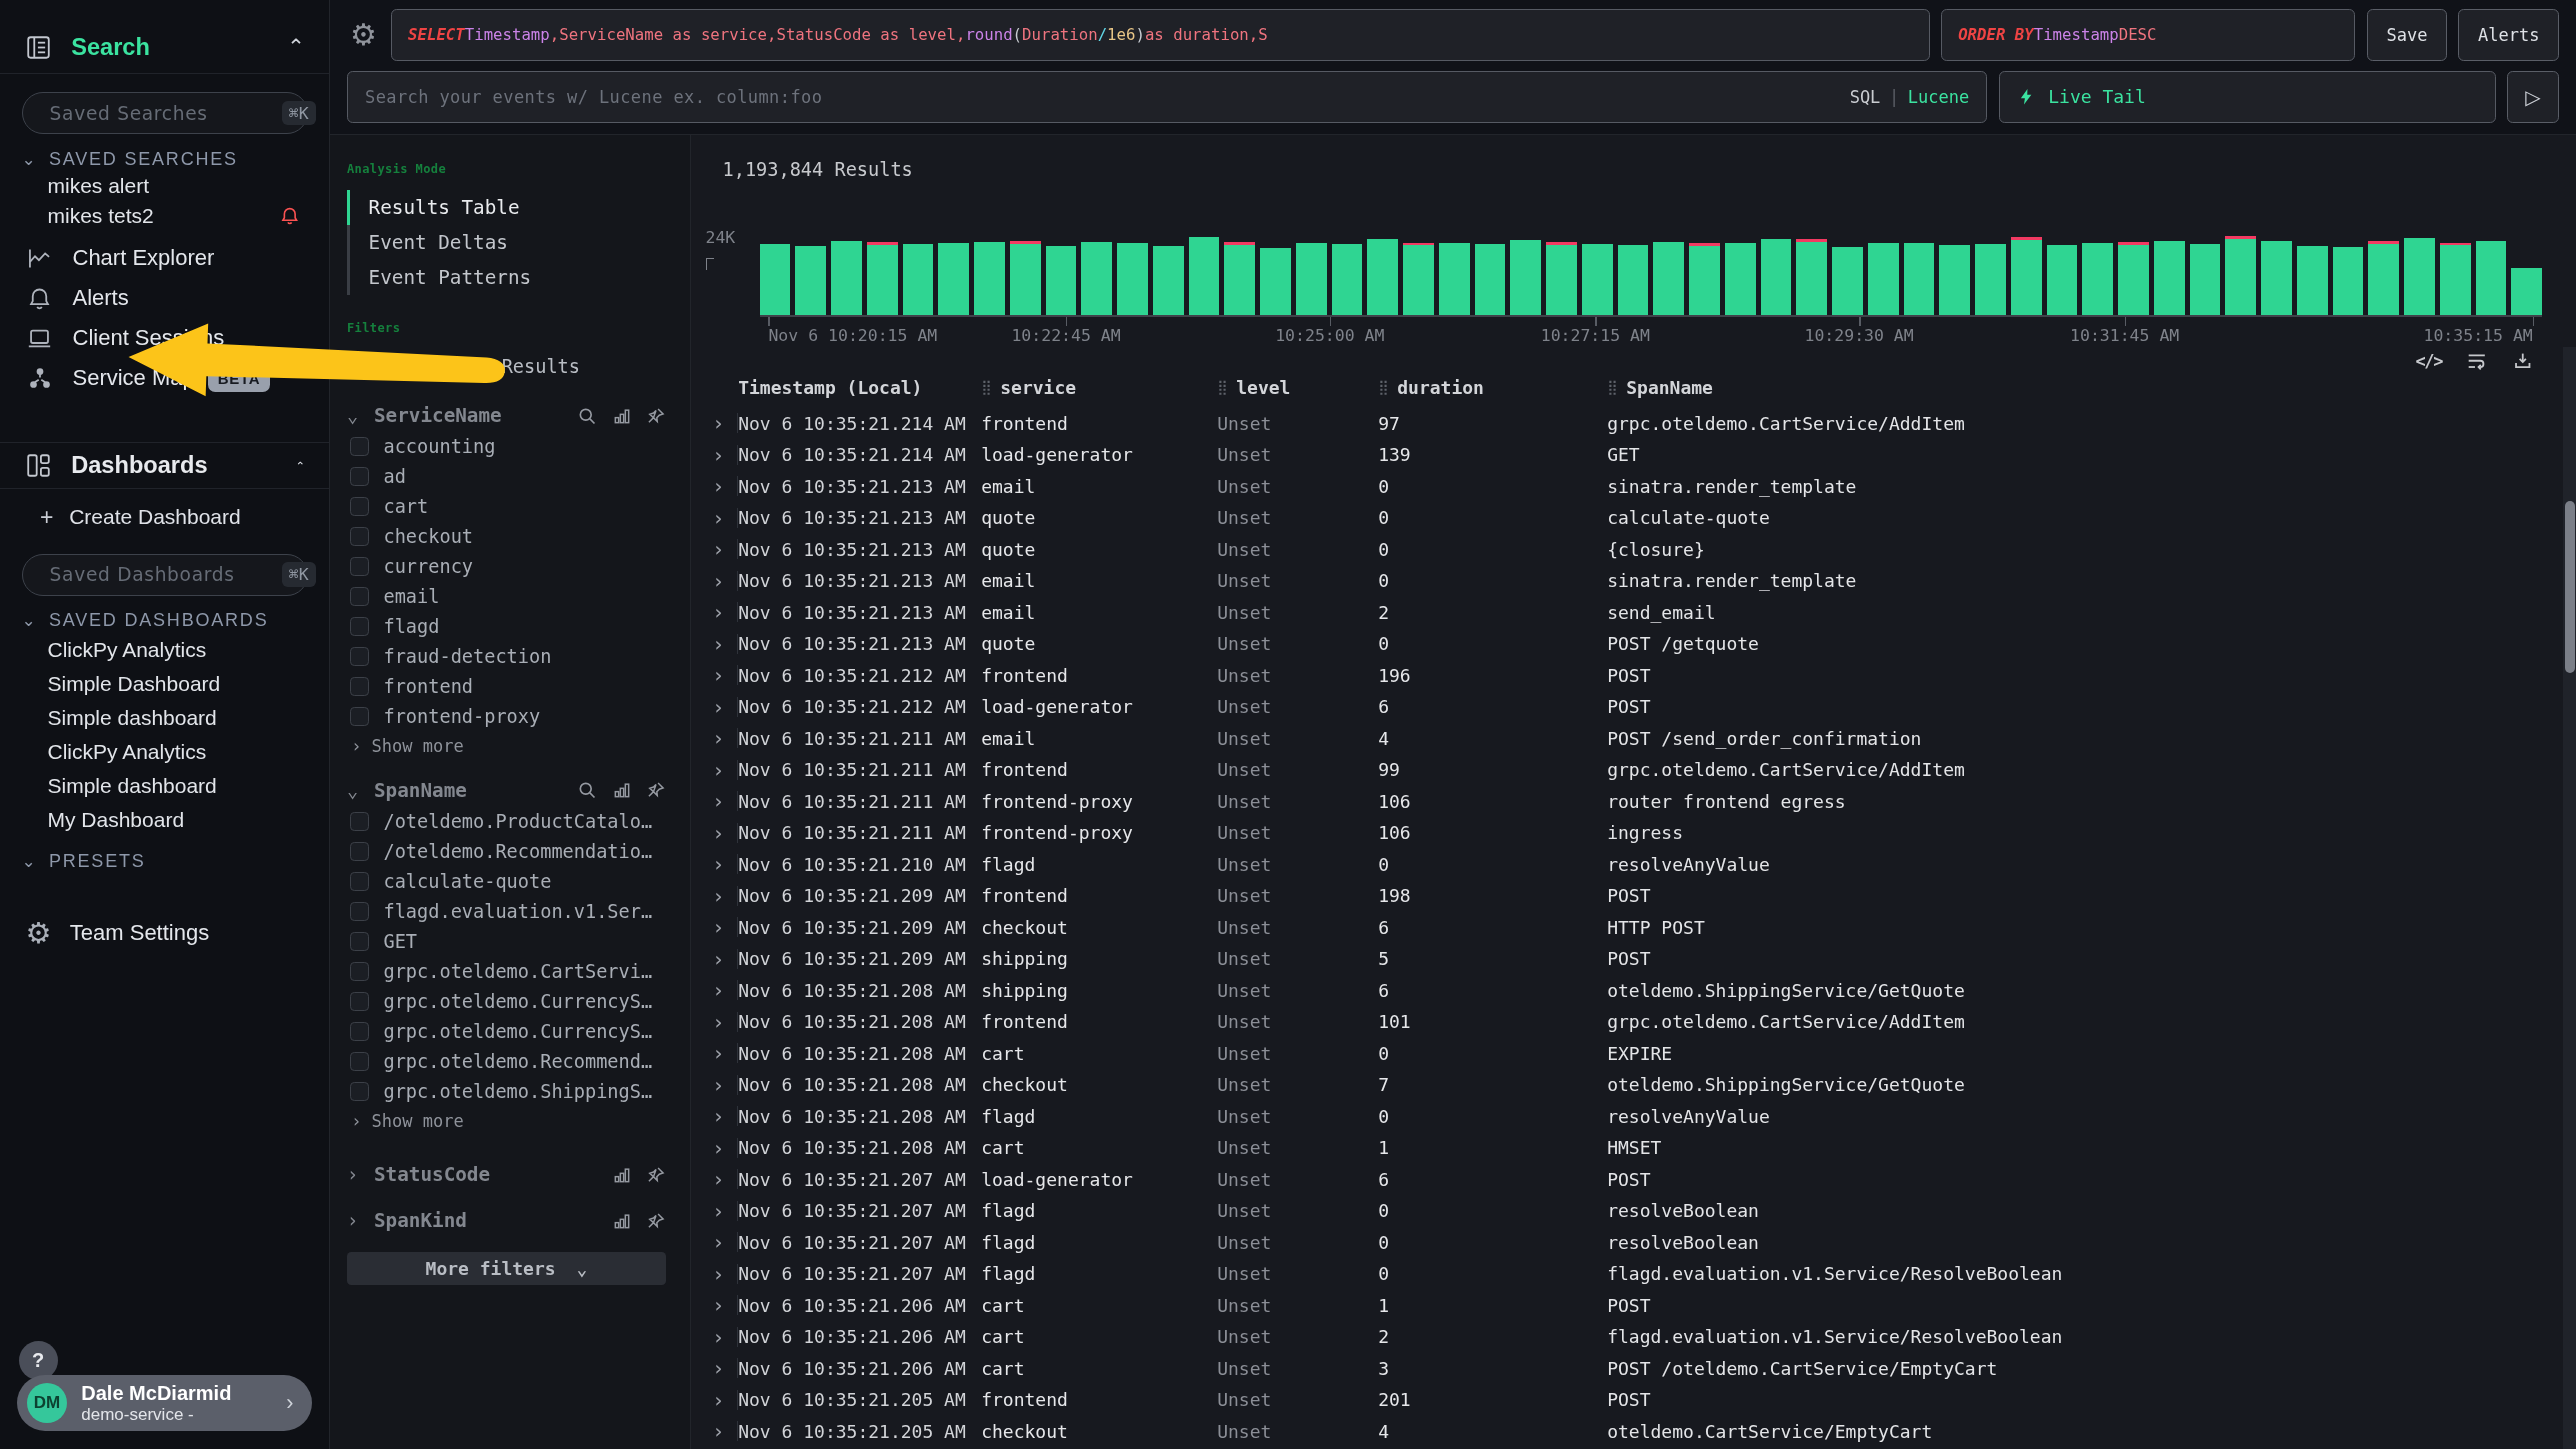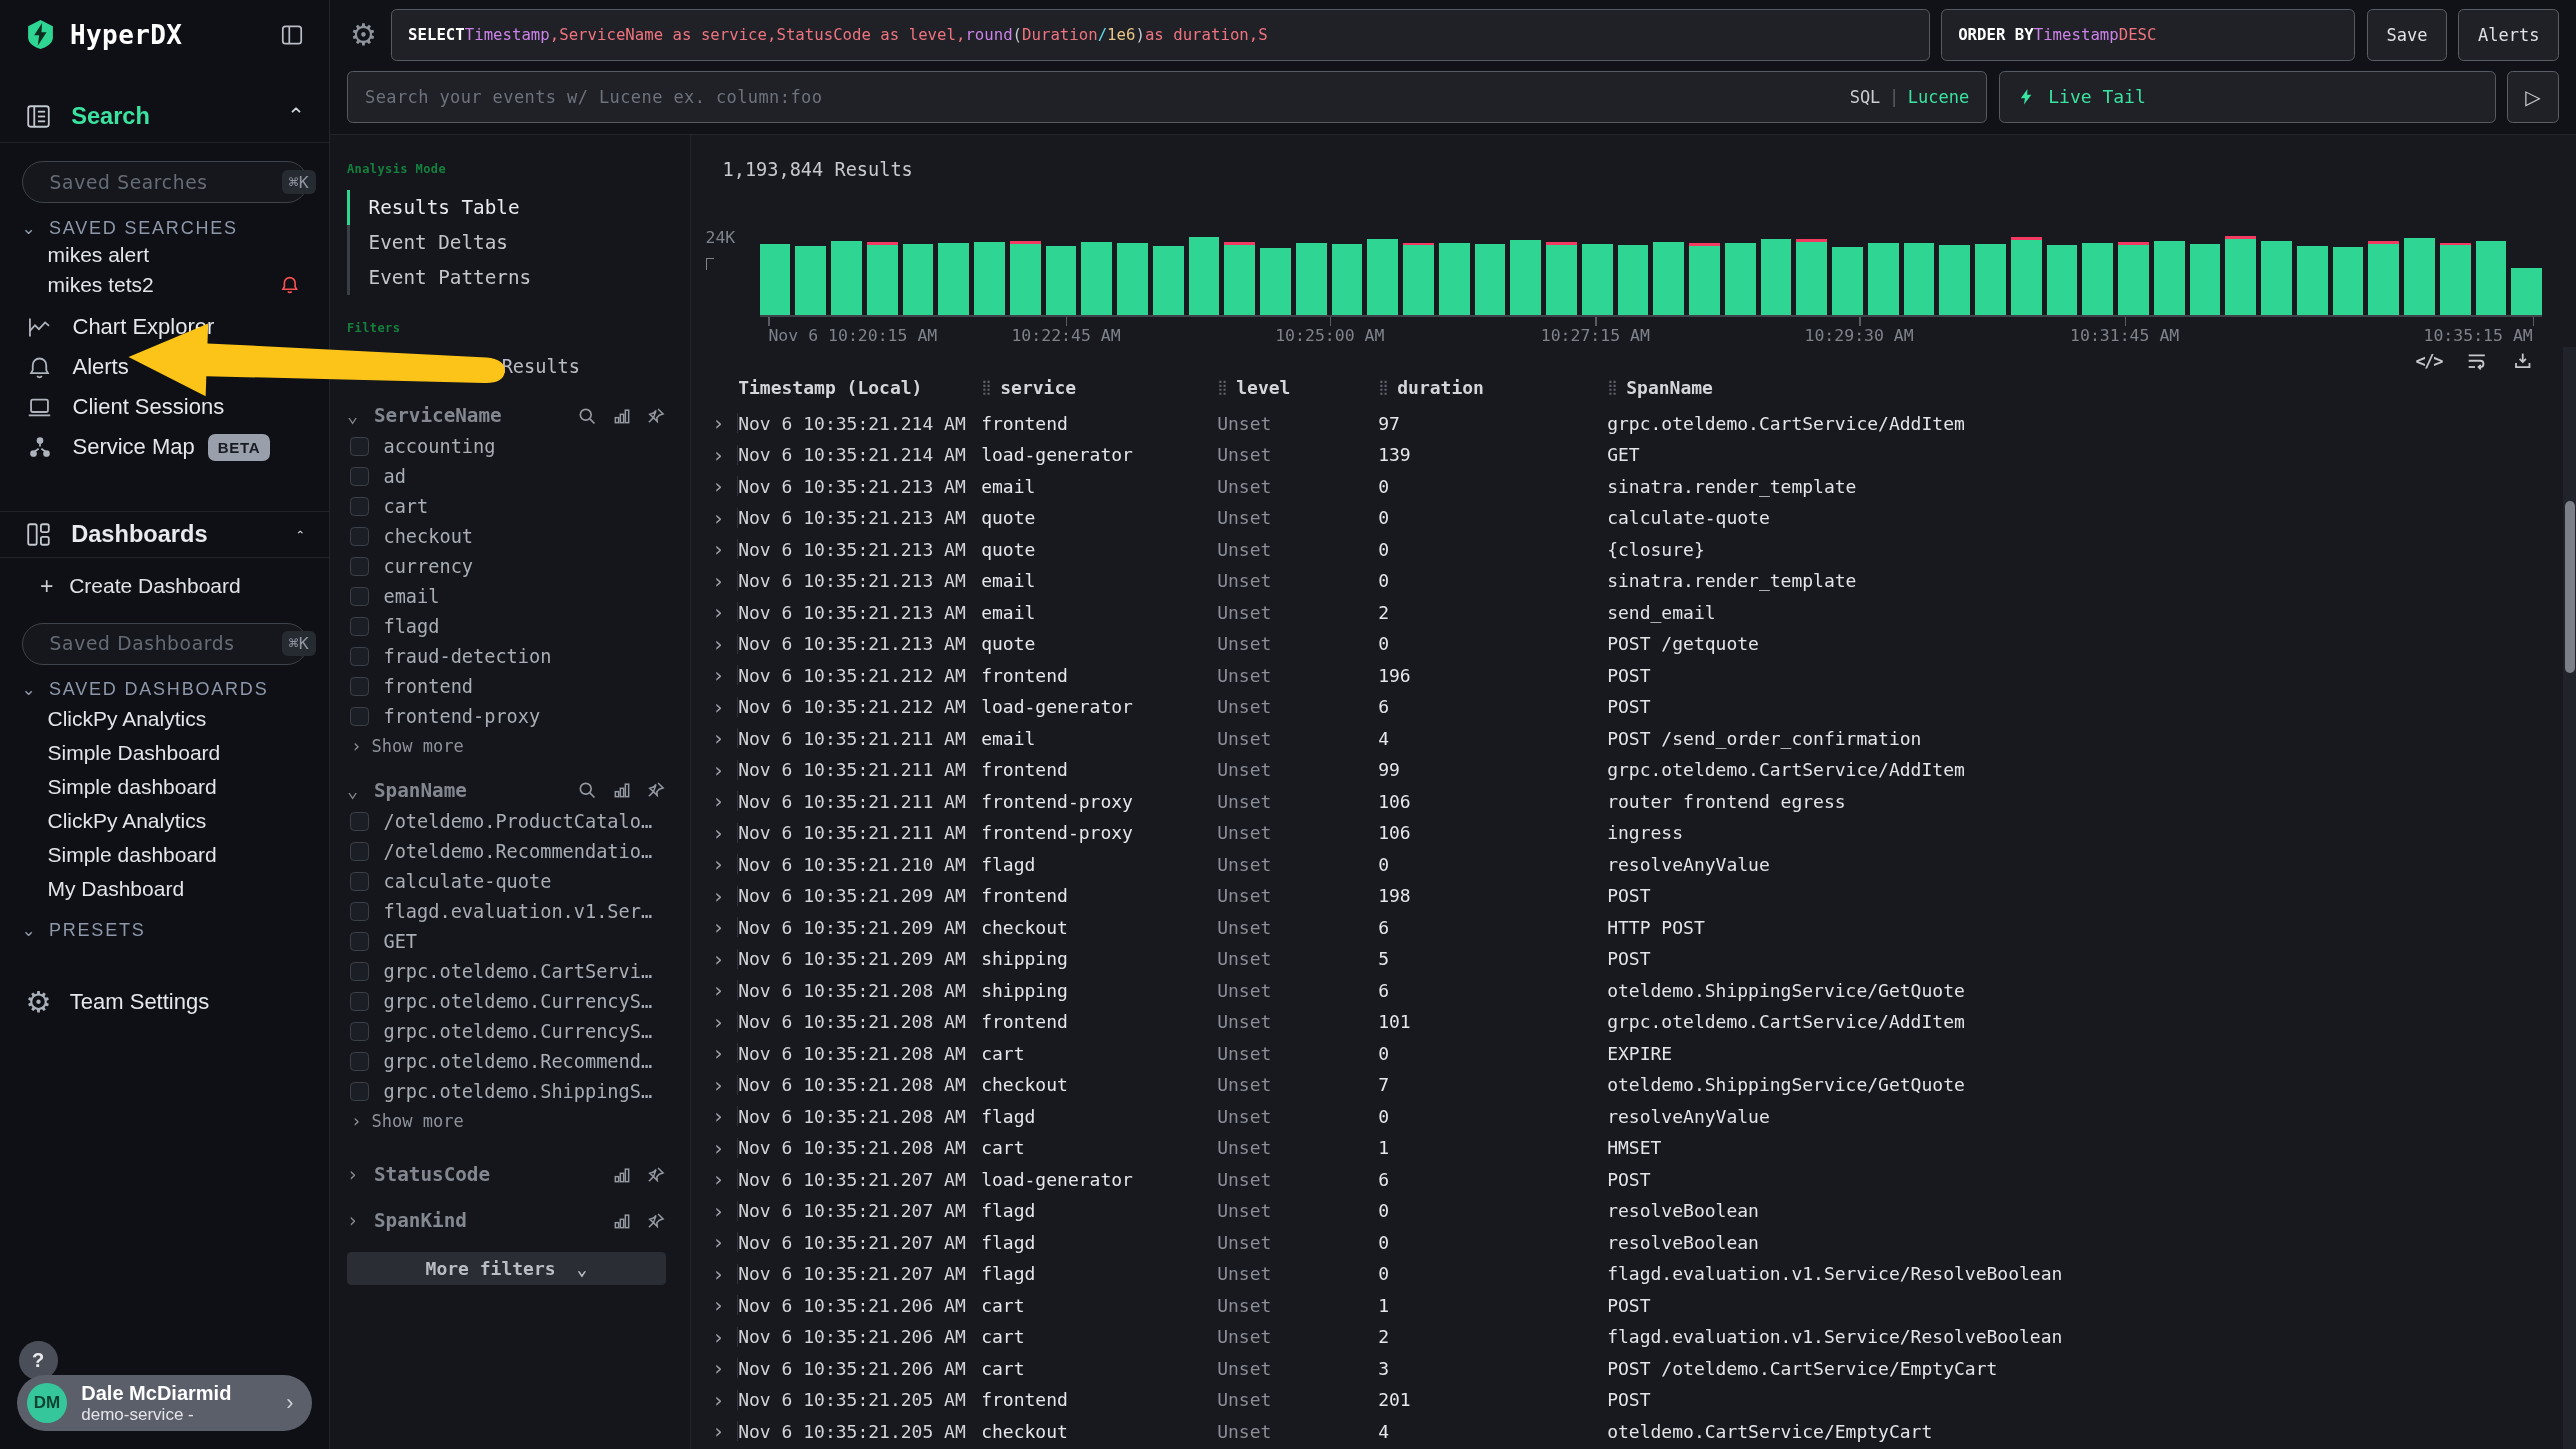--- a/index.html
+++ b/index.html
@@ -53,21 +53,21 @@
   .tb-row { display:flex; align-items:center; gap:11.4px; height:52px; }
   .tb-row + .tb-row { margin-top:10px; }
   .box { height:52px; background:#1f2127; border:1.4px solid #565a63; border-radius:5.7px; display:flex; align-items:center; }
   .source-box { width:530px; padding:0 13px 0 14.3px; gap:11.4px; }
   .source-label { font-size:18px; color:#e8eaee; flex:1; }
   .schema-badge { background:#5d626e; color:#eceef2; font-size:15.7px; padding:4.3px 10px; border-radius:5.7px; }
   .updown { display:flex; flex-direction:column; line-height:12px; color:#b6bac2; font-size:14.3px; margin-left:2.9px; }
   .gear-btn { width:33px; font-size:30px; color:#8f939b; text-align:center; }
   .sql-box { flex:1; padding:0 15.7px; font-size:15.7px; overflow:hidden; white-space:nowrap; }
   .order-box { width:414px; padding:0 15.7px; font-size:15.7px; white-space:nowrap; }
-  .tk-kw { color:#ffffff; font-weight:bold; }
+  .tk-kw { color:#ef4444; font-weight:bold;font-style:italic; }
   .tk-purple { color:#cb83e8; }
   .tk-red { color:#ef747f; }
   .tk-cyan { color:#62d8e8; }
   .tk-yellow { color:#e8c687; }
   .tk-fg { color:#c8ccd2; }
   .btn { height:52px; background:#1f2127; border:1.4px solid #5a5e67; border-radius:5.7px; color:#dfe2e7; font-size:17px; padding:0 18.6px; display:flex; align-items:center;text-align:center; }
   .search-box { flex:1; padding:0 17px; gap:8.6px; }
   .search-input { flex:1; background:transparent; border:none; outline:none; color:#d6d9de; font-size:17px; letter-spacing:0.4px; font-family:"DejaVu Sans Mono","Liberation Mono",monospace; }
   .search-input::placeholder { color:#6d727c; }
   .mode-sql { color:#c9ccd1; font-size:17px; }
@@ -136,33 +136,20 @@
   
   .anno-arrow { position:absolute; left:122px; top:323px; z-index:60; transform:rotate(2deg); }
   svg.ic { display:block; }
 </style>
 </head>
 <body>
 
 <div class="app">
 
   <aside class="sidebar">
-    <div class="logo-row">
-      <svg class="logo-mark ic" viewBox="0 0 24 24">
-          <path d="M12 1.5 21 6v8.2c0 4.6-5.1 7.3-9 8.3-3.9-1-9-3.7-9-8.3V6Z" fill="#2fd592"></path>
-          <path d="M13.2 3.6 7.4 12.6h3.6l-1 7.6 6.4-9.8h-3.7Z" fill="#0b2e1f"></path>
-        </svg>
-      <span class="logo-text">HyperDX</span>
-      <span class="panel-toggle">
-        <svg class="ic" width="26" height="26" viewBox="0 0 24 24" fill="none" stroke="#b9bdc6" stroke-width="1.6">
-            <rect x="3.5" y="4" width="17" height="16" rx="2.5"></rect>
-            <line x1="9.5" y1="4" x2="9.5" y2="20"></line>
-          </svg>
-      </span>
-    </div>
 
     <div class="side-header">
       <span class="hicon">
         <svg class="ic" width="29" height="29" viewBox="0 0 24 24" fill="none" stroke="#c3c7cf" stroke-width="1.5">
             <rect x="3.5" y="3.5" width="17" height="17" rx="2"></rect>
             <line x1="8.5" y1="3.5" x2="8.5" y2="20.5"></line>
             <line x1="11.5" y1="8" x2="17.5" y2="8"></line>
             <line x1="11.5" y1="12" x2="17.5" y2="12"></line>
             <line x1="11.5" y1="16" x2="17.5" y2="16"></line>
           </svg>

